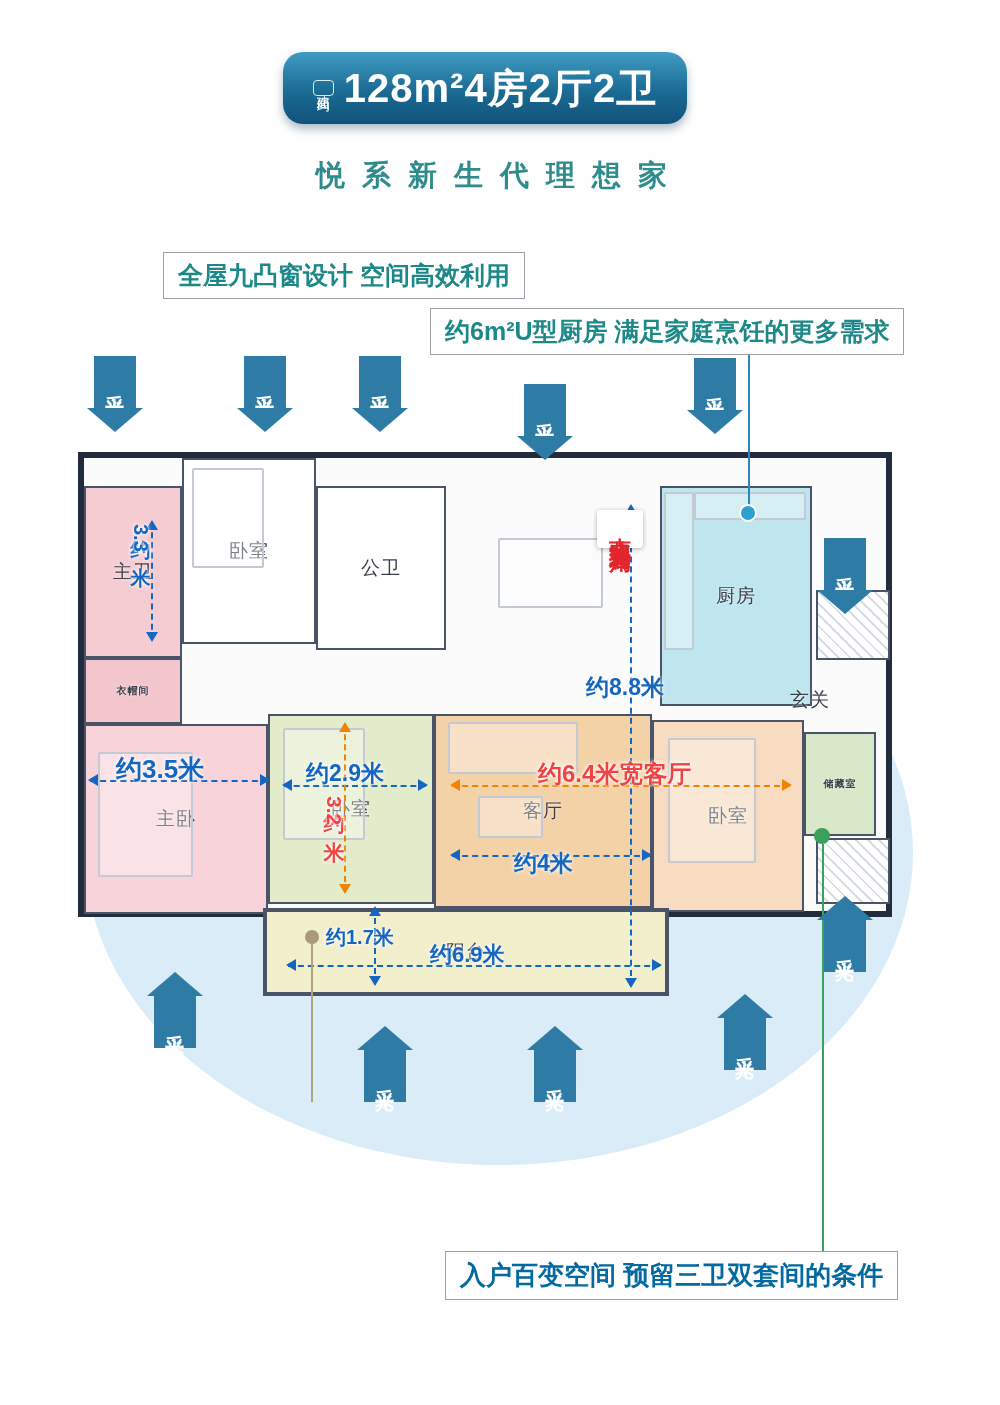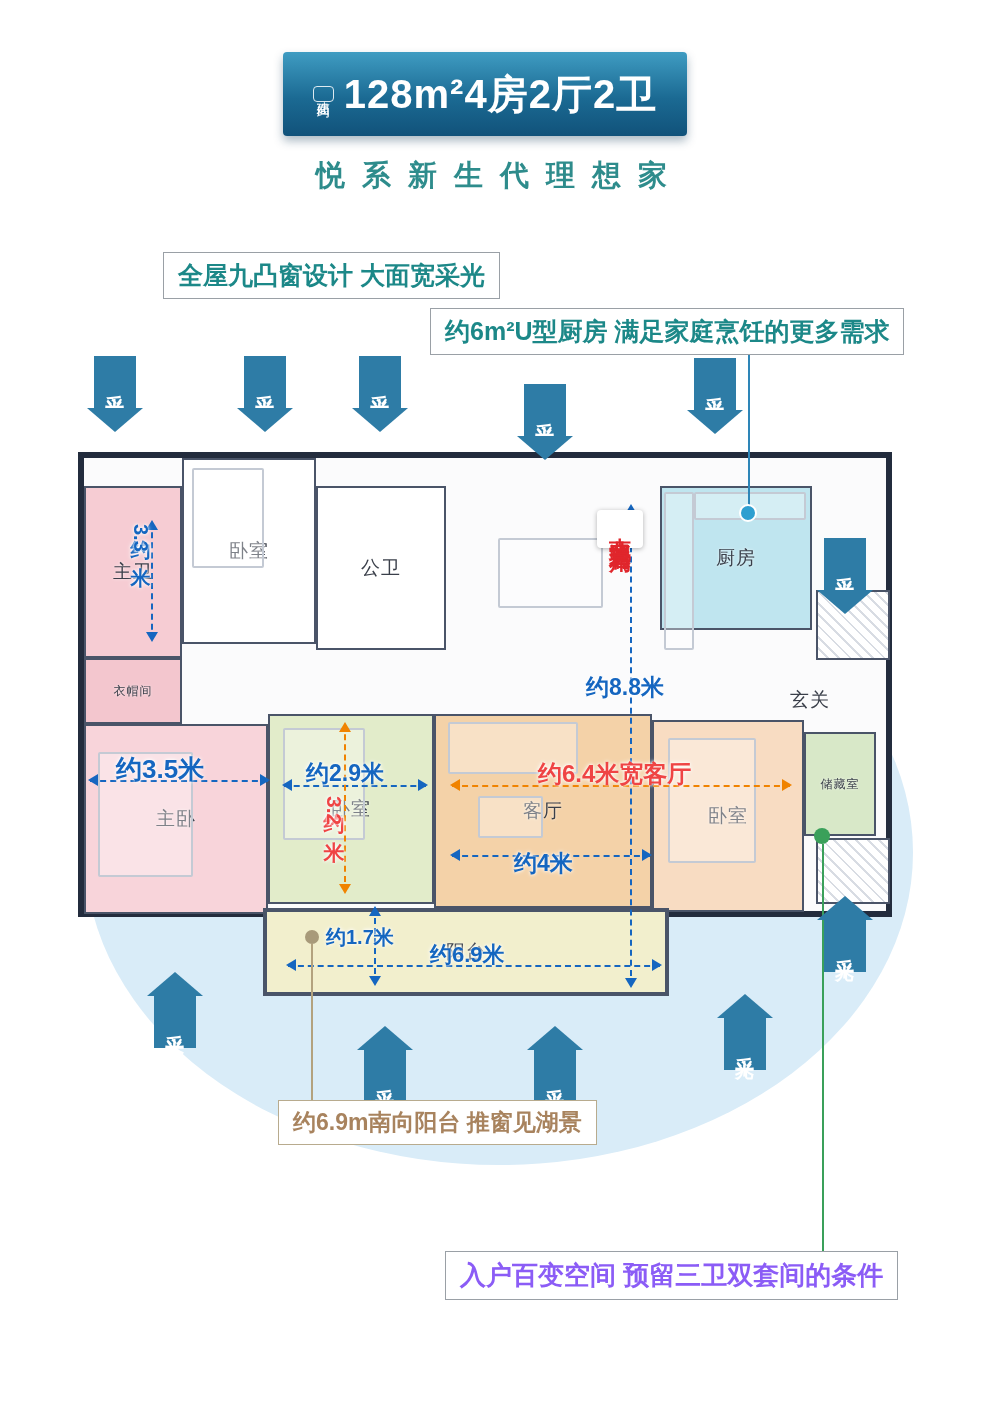--- a/index.html
+++ b/index.html
@@ -4,23 +4,23 @@
 <style>
   html,body { margin:0; padding:0; background:#e8e8e8; }
   .page {
     position:relative; width:1000px; height:1405px; margin:0 auto;
     background:#ffffff; overflow:hidden;
     font-family:"Liberation Sans", sans-serif;
   }
 
   
   .hdr-badge {
-    position:absolute; left:283px; top:52px; min-width:404px; height:84px;
+    position:absolute; left:283px; top:52px; min-width:404px; height:72px;
     background:linear-gradient(180deg,#3f9cc2 0%, #1b6a93 55%, #11527a 100%);
-    border-radius:4px; display:flex; align-items:center; justify-content:center; gap:10px;
+    border-radius:20px; display:flex; align-items:center; justify-content:center; gap:10px;
     box-shadow:0 5px 10px rgba(20,60,90,.35); z-index:6; box-sizing:border-box; padding:0 16px;
   }
   .hdr-prefix {
     writing-mode:vertical-rl; text-orientation:upright;
     color:#fff; font-size:13px; line-height:1; letter-spacing:2px;
     border:1px solid rgba(255,255,255,.85); border-radius:4px; padding:4px 3px;
   }
   .hdr-title { color:#fff; font-size:40px; font-weight:bold; letter-spacing:1px; white-space:nowrap; }
   .subtitle {
     position:absolute; left:0; top:156px; width:1000px; text-align:center;
@@ -28,21 +28,21 @@
   }
 
   
   .callout {
     position:absolute; background:#fff; border:1px solid #9aa0a6;
     padding:6px 14px; font-weight:bold; white-space:nowrap; z-index:6;
   }
   .callout.windows { left:163px; top:252px; font-size:25px; color:#1c8888; }
   .callout.kitchen { left:430px; top:308px; font-size:25px; color:#1c8888; }
   .callout.balcony { left:278px; top:1100px; font-size:23px; color:#a8835e; border-color:#b8ab8e; }
-  .callout.entry   { left:445px; top:1251px; font-size:26px; color:#8b5cf6; }
+  .callout.entry   { left:445px; top:1251px; font-size:26px; color:#0369a1; }
   .claim {
     position:absolute; left:0; top:1200px; width:1000px; text-align:center;
     font-size:30px; font-weight:bold; color:#2b6fa8; letter-spacing:2px; z-index:6;
   }
 
   
   .arrow { position:absolute; width:56px; display:flex; flex-direction:column; align-items:center; z-index:5; }
   .arrow.up { flex-direction:column-reverse; }
   .arrow .body {
     width:42px; height:52px; background:#2e7ca6;
@@ -62,21 +62,21 @@
 
   
   .plan-outline { position:absolute; left:78px; top:452px; width:814px; height:465px;
     background:#fbfbfc; border:6px solid #232c3d; box-sizing:border-box; z-index:2; }
   .bay { position:absolute; border:2px solid #4a5468; box-sizing:border-box; z-index:2;
     background:repeating-linear-gradient(45deg,#ffffff 0 6px,#d8dce3 6px 8px); }
   .room { position:absolute; border:2px solid #4a5468; box-sizing:border-box; z-index:2;
     display:flex; align-items:center; justify-content:center; }
   .room .rlabel { font-size:19px; color:#3a3f4a; letter-spacing:1px;
     text-shadow:0 0 3px rgba(255,255,255,.8); }
-  .room .rlabel.small { font-size:12px; font-weight:normal; }
+  .room .rlabel.small { font-size:10px; font-weight:bold; }
   .label-only { border:none; background:transparent; }
   .furn { position:absolute; border:2px solid #c4cad4; background:rgba(255,255,255,.35);
     border-radius:2px; z-index:2; box-sizing:border-box; }
 
   
   .dim-blue { --c:#1566c0; }
   .dim-orange { --c:#f08300; }
   .dline-h { position:absolute; height:0; border-top:2px dashed var(--c); z-index:3; }
   .dline-v { position:absolute; width:0; border-left:2px dashed var(--c); z-index:3; }
   .dline-h::before { content:""; position:absolute; left:-8px; top:-8px;
@@ -107,37 +107,37 @@
 <div class="page">
 
   <div class="lake"></div>
 
   <div class="hdr-badge">
     <span class="hdr-prefix">建面约</span>
     <span class="hdr-title">128m²4房2厅2卫</span>
   </div>
   <div class="subtitle">悦系新生代理想家</div>
 
-  <div class="callout windows">全屋九凸窗设计 大面宽采光</div>
+  <div class="callout windows">全屋九凸窗设计 空间高效利用</div>
   <div class="callout kitchen">约6m²U型厨房 满足家庭烹饪的更多需求</div>
 
   <div class="plan-outline"></div>
   <div class="bay" style="left:816px;top:590px;width:74px;height:70px;"></div>
   <div class="bay" style="left:816px;top:838px;width:74px;height:66px;"></div>
 
   <div class="room" style="left:84px;top:486px;width:98px;height:172px;background:#f6ccd3;">
     <span class="rlabel">主卫</span>
   </div>
   <div class="room" style="left:182px;top:458px;width:134px;height:186px;background:#ffffff;">
     <span class="rlabel">卧室</span>
   </div>
   <div class="room" style="left:316px;top:486px;width:130px;height:164px;background:#ffffff;">
     <span class="rlabel">公卫</span>
   </div>
-  <div class="room" style="left:660px;top:486px;width:152px;height:144px;background:#bfe5ef;">
+  <div class="room" style="left:660px;top:486px;width:152px;height:220px;background:#bfe5ef;">
     <span class="rlabel">厨房</span>
   </div>
   <div class="room label-only" style="left:770px;top:682px;width:80px;height:36px;">
     <span class="rlabel">玄关</span>
   </div>
   <div class="room" style="left:84px;top:658px;width:98px;height:66px;background:#f3c6ce;">
     <span class="rlabel small">衣帽间</span>
   </div>
   <div class="room" style="left:84px;top:724px;width:184px;height:190px;background:#f8d4da;">
     <span class="rlabel">主卧</span>
@@ -269,16 +269,15 @@
       </div>
     <div class="head"></div>
   </div>
   <div class="arrow up" style="left:817px;top:896px;">
     <div class="body">
         <span>采光</span>
       </div>
     <div class="head"></div>
   </div>
 
-  <div class="callout balcony">约6.9m南向阳台 推窗见湖景</div>
   <div class="callout entry">入户百变空间 预留三卫双套间的条件</div>
 
 </div>
 
 </body></html>

